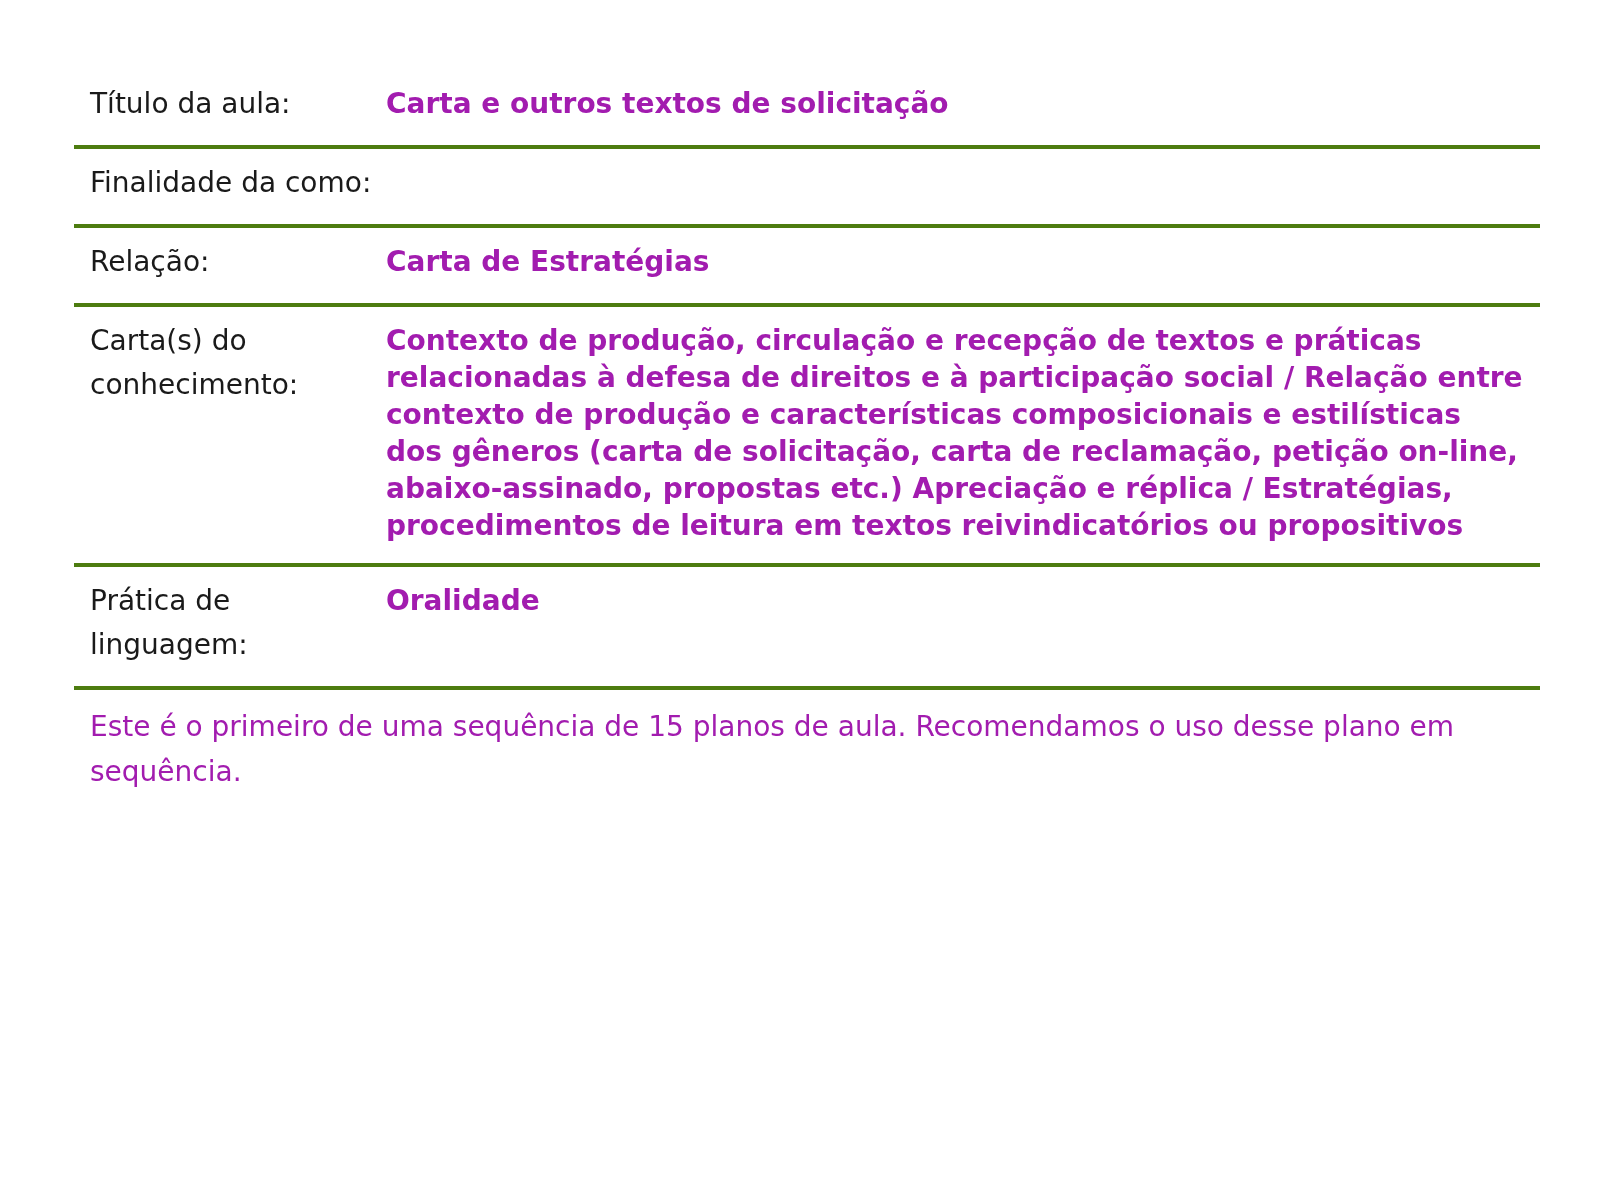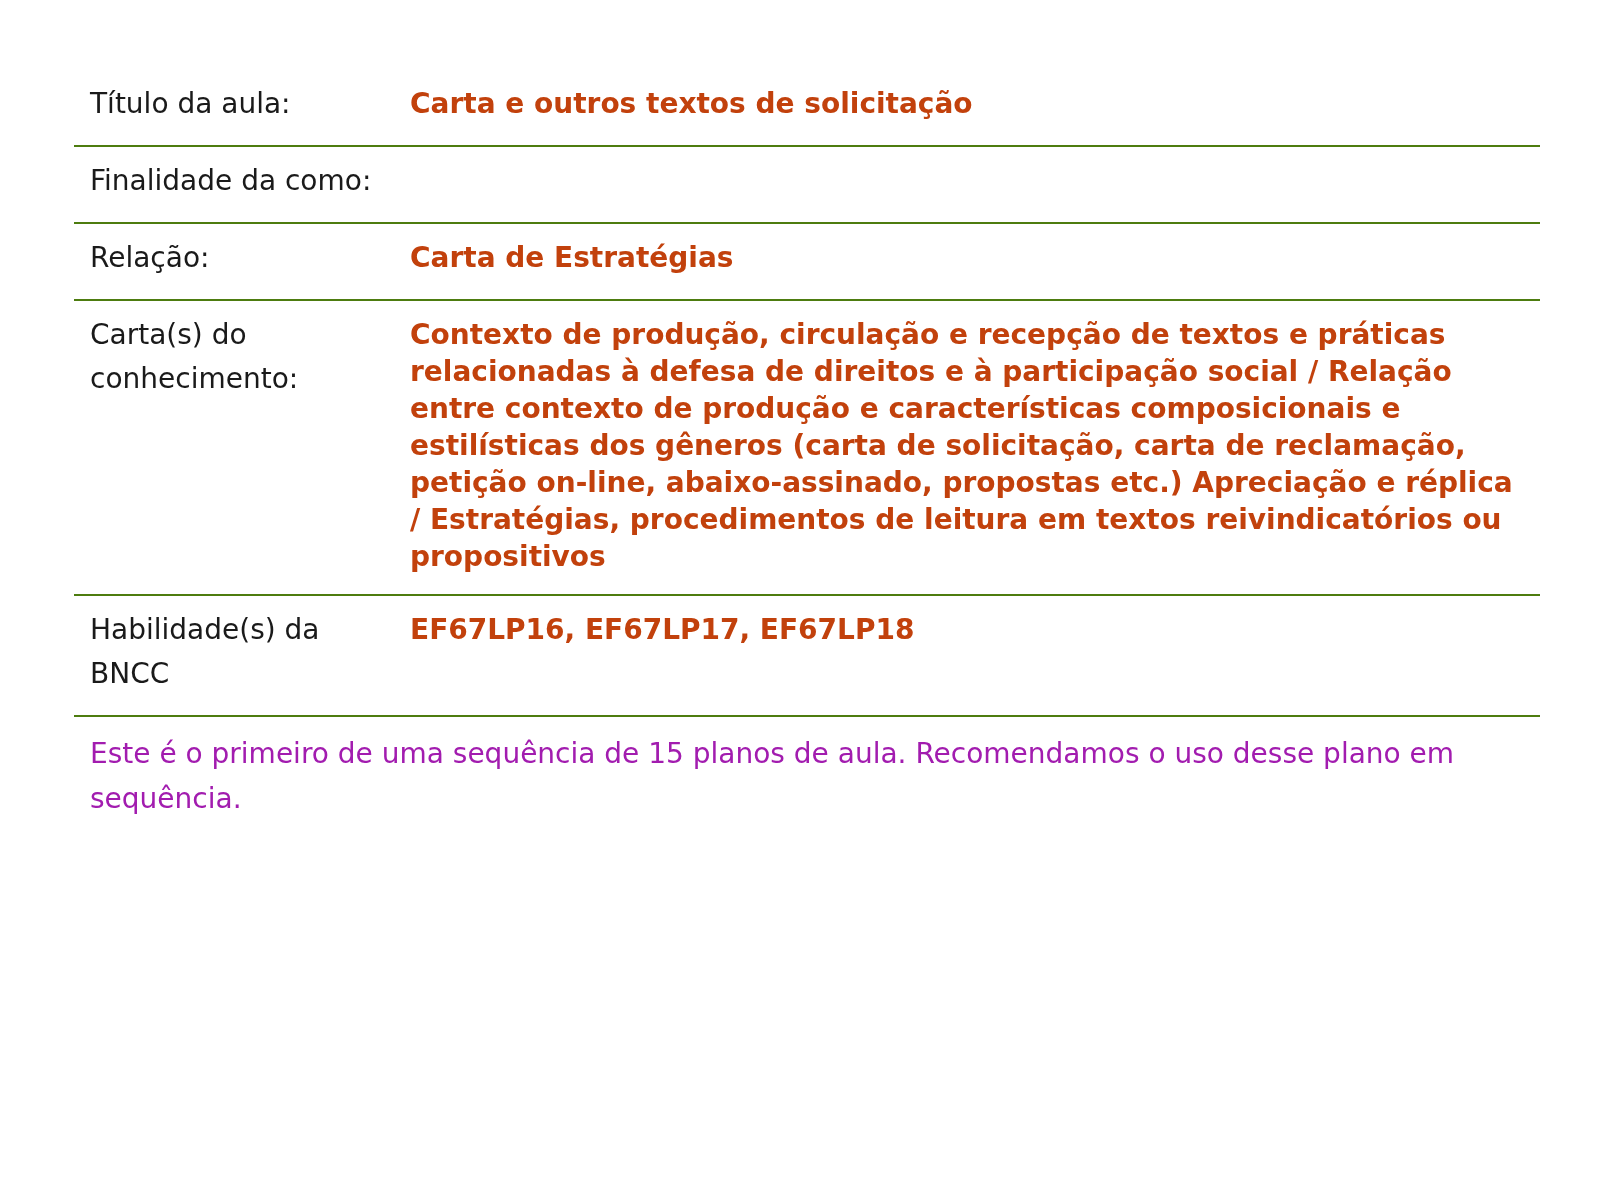--- a/index.html
+++ b/index.html
@@ -15,39 +15,38 @@
       color: #1a1a1a;
     }
     .plan {
       position: absolute;
       left: 74px;
       top: 70px;
       width: 1466px;
     }
     .row {
       display: flex;
-      border-bottom: 2px solid #4d7c0f;
+      border-bottom: 4px solid #4d7c0f;
       padding: 12px 16px 19px 16px;
     }
     .label {
       width: 296px;
       flex: 0 0 296px;
       font-size: 28px;
       line-height: 44px;
       font-weight: normal;
       color: #1a1a1a;
     }
     .value {
       flex: 1 1 auto;
       font-size: 28px;
       line-height: 37px;
       font-weight: bold;
-      color: #c2410c;
+      color: #a21caf;
       padding-top: 3px;
-      margin-left: 24px;
     }
     .row.tall .value { padding-top: 3px; }
     .note {
       padding: 14px 16px 0 16px;
       font-size: 28px;
       line-height: 45px;
       color: #a21caf;
     }
   </style>
 </head>
@@ -68,21 +67,21 @@
   <div class="row">
     <div class="label">Relação:</div>
     <div class="value">Carta de Estratégias</div>
   </div>
 
   <div class="row tall">
     <div class="label">Carta(s) do conhecimento:</div>
     <div class="value">Contexto de produção, circulação e recepção de textos e práticas relacionadas à defesa de direitos e à participação social / Relação entre contexto de produção e características composicionais e estilísticas dos gêneros (carta de solicitação, carta de reclamação, petição on-line, abaixo-assinado, propostas etc.) Apreciação e réplica / Estratégias, procedimentos de leitura em textos reivindicatórios ou propositivos</div>
   </div>
 
+  <div class="row">
+    <div class="label">Prática de linguagem:</div>
+    <div class="value">Oralidade</div>
+  </div>
 
-  <div class="row">
-    <div class="label">Habilidade(s) da BNCC</div>
-    <div class="value">EF67LP16, EF67LP17, EF67LP18</div>
-  </div>
 
   <div class="note">Este é o primeiro de uma sequência de 15 planos de aula. Recomendamos o uso desse plano em sequência.</div>
 
 </div>
 
 </body></html>

